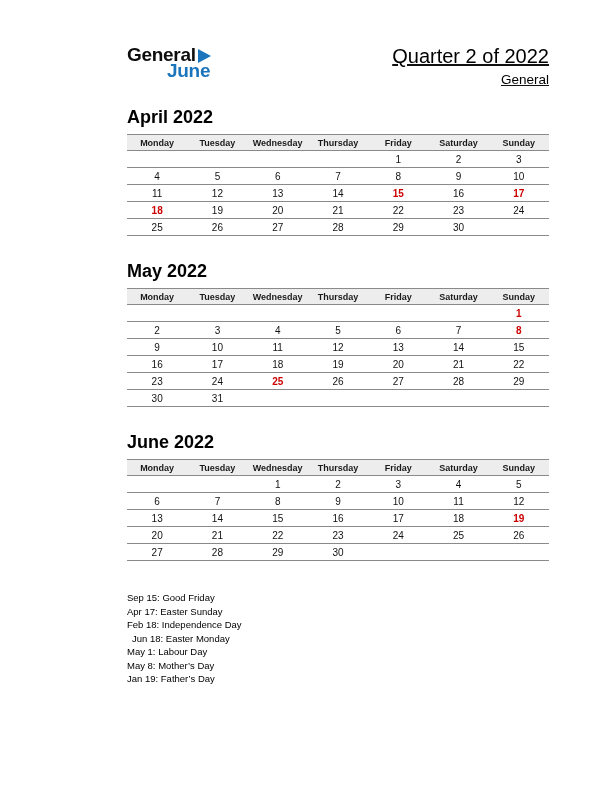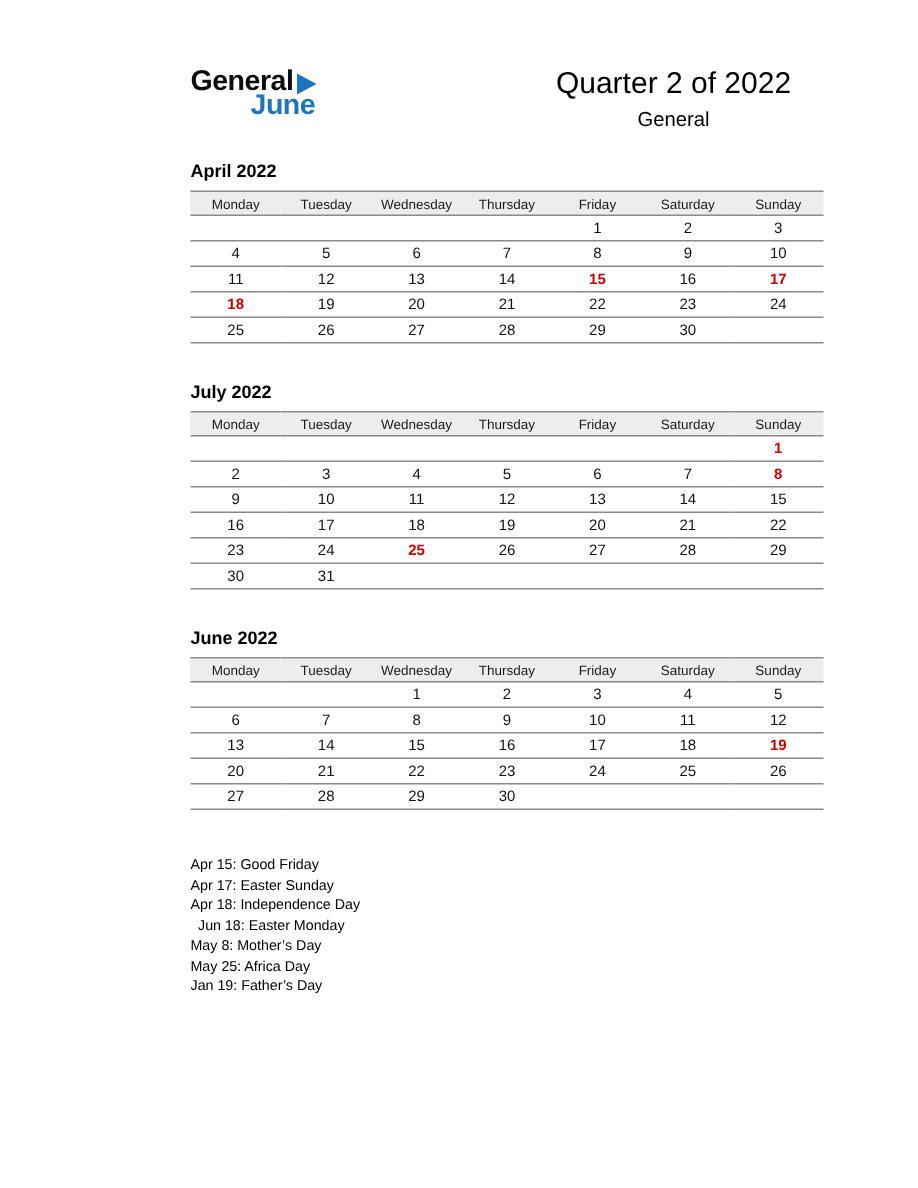--- a/index.html
+++ b/index.html
@@ -20,29 +20,29 @@
   .top{display:flex;justify-content:space-between;align-items:flex-start;margin-bottom:20px;}
   .logo{line-height:1;}
   .logo-line1{font-size:19px;font-weight:bold;color:#0d0d0d;letter-spacing:-0.3px;display:flex;align-items:center;}
   .logo-triangle{
     display:inline-block;width:0;height:0;margin-left:2px;margin-top:2px;
     border-left:13px solid var(--brand-blue);
     border-top:7px solid transparent;
     border-bottom:7px solid transparent;
   }
   .logo-line2{font-size:19px;font-weight:bold;color:var(--brand-blue);margin-left:40px;margin-top:-3px;letter-spacing:-0.3px;}
-  .titles{text-align:center;min-width:200px;}
+  .titles{text-align:right;min-width:200px;text-decoration:underline;}
   .title{font-size:20px;color:#000;}
   .subtitle{font-size:13.5px;color:#000;margin-top:4px;}
   
   .month{margin-bottom:25px;}
-  .month-title{font-size:12px;font-weight:bold;color:#000;margin:0 0 6px 0;}
+  .month-title{font-size:18px;font-weight:bold;color:#000;margin:0 0 6px 0;}
   table.cal{width:100%;border-collapse:collapse;table-layout:fixed;}
   table.cal th{
-    background:var(--head-bg);font-weight:normal;font-size:9px;color:#1a1a1a;
+    background:var(--head-bg);font-weight:bold;font-size:9px;color:#1a1a1a;
     height:16px;text-align:center;
     border-top:1px solid var(--line);border-bottom:1px solid var(--line);
   }
   table.cal td{
     font-size:10px;color:#111;height:17px;text-align:center;
     border-bottom:1px solid var(--line);
   }
   table.cal td.red{color:var(--holiday-red);font-weight:bold;}
   
   .holidays{margin-top:30px;}
@@ -127,21 +127,21 @@
               <td>28</td>
               <td>29</td>
               <td>30</td>
               <td></td>
             </tr>
           </tbody>
       </table>
     </section>
 
     <section class="month">
-      <h2 class="month-title">July 2022</h2>
+      <h2 class="month-title">May 2022</h2>
       <table class="cal">
         <thead>
             <tr>
               <th>Monday</th>
               <th>Tuesday</th>
               <th>Wednesday</th>
               <th>Thursday</th>
               <th>Friday</th>
               <th>Saturday</th>
               <th>Sunday</th>
@@ -265,22 +265,22 @@
               <td></td>
               <td></td>
               <td></td>
             </tr>
           </tbody>
       </table>
     </section>
   </div>
 
   <div class="holidays">
-      <div class="holiday">Apr 15: Good Friday</div>
+      <div class="holiday">Sep 15: Good Friday</div>
       <div class="holiday">Apr 17: Easter Sunday</div>
-      <div class="holiday">Apr 18: Independence Day</div>
+      <div class="holiday">Feb 18: Independence Day</div>
       <div class="holiday indent">Jun 18: Easter Monday</div>
+      <div class="holiday">May 1: Labour Day</div>
       <div class="holiday">May 8: Mother’s Day</div>
-      <div class="holiday">May 25: Africa Day</div>
       <div class="holiday">Jan 19: Father’s Day</div>
     </div>
 
 </div>
 
 </body></html>

